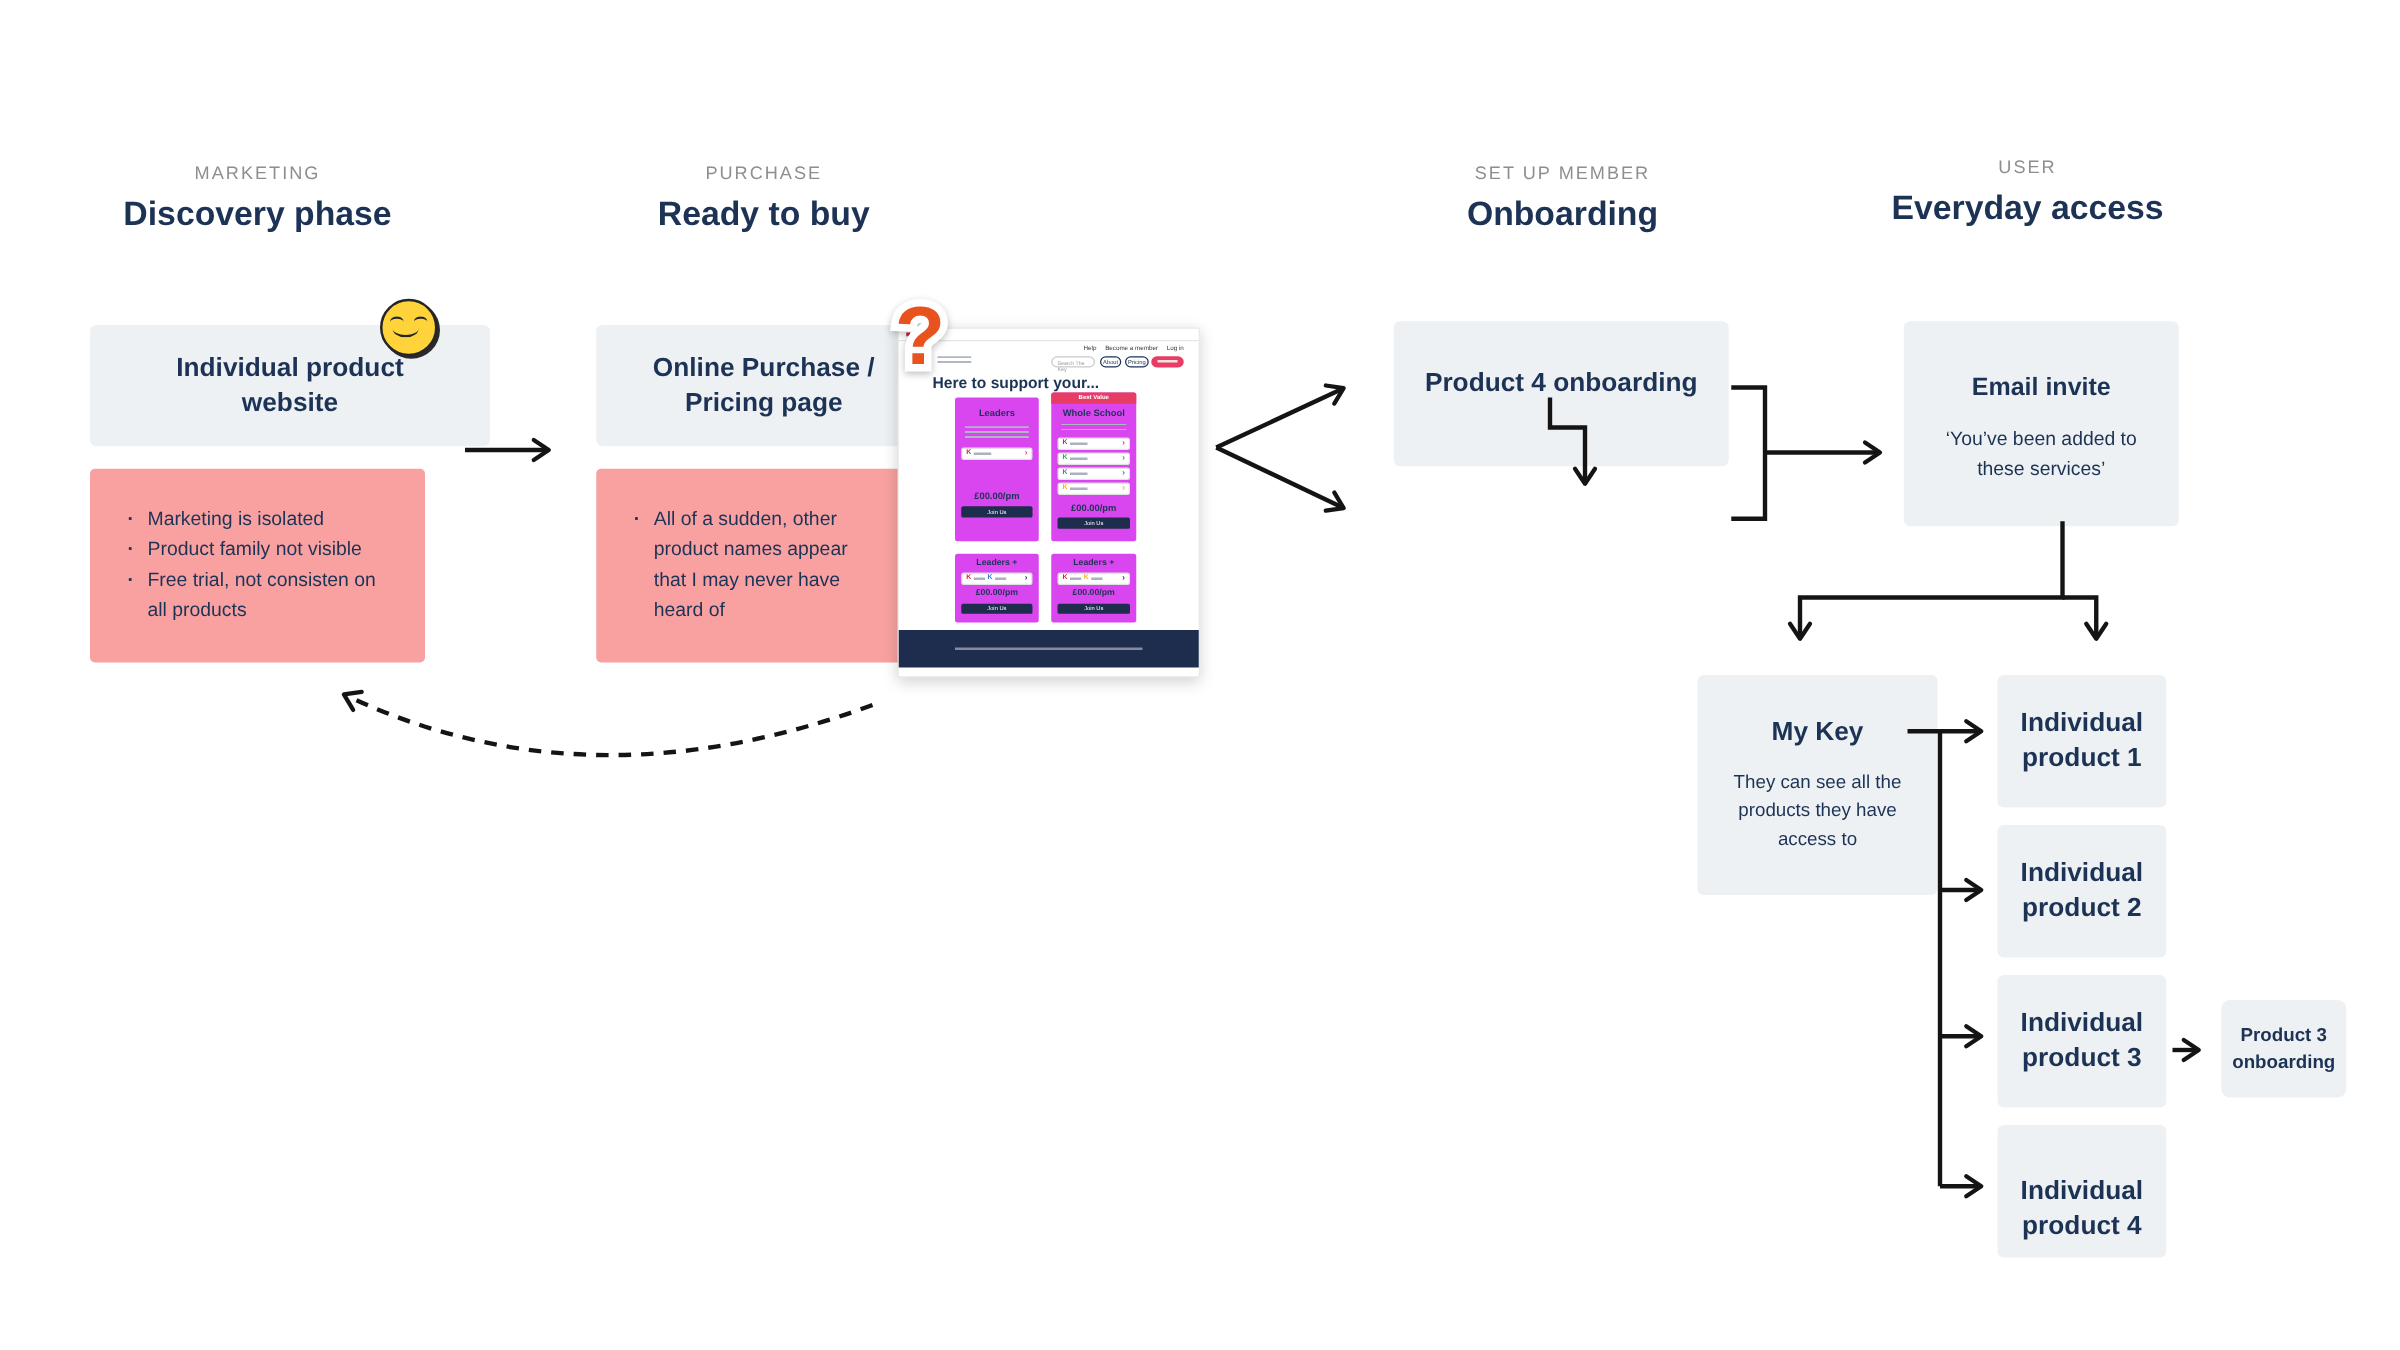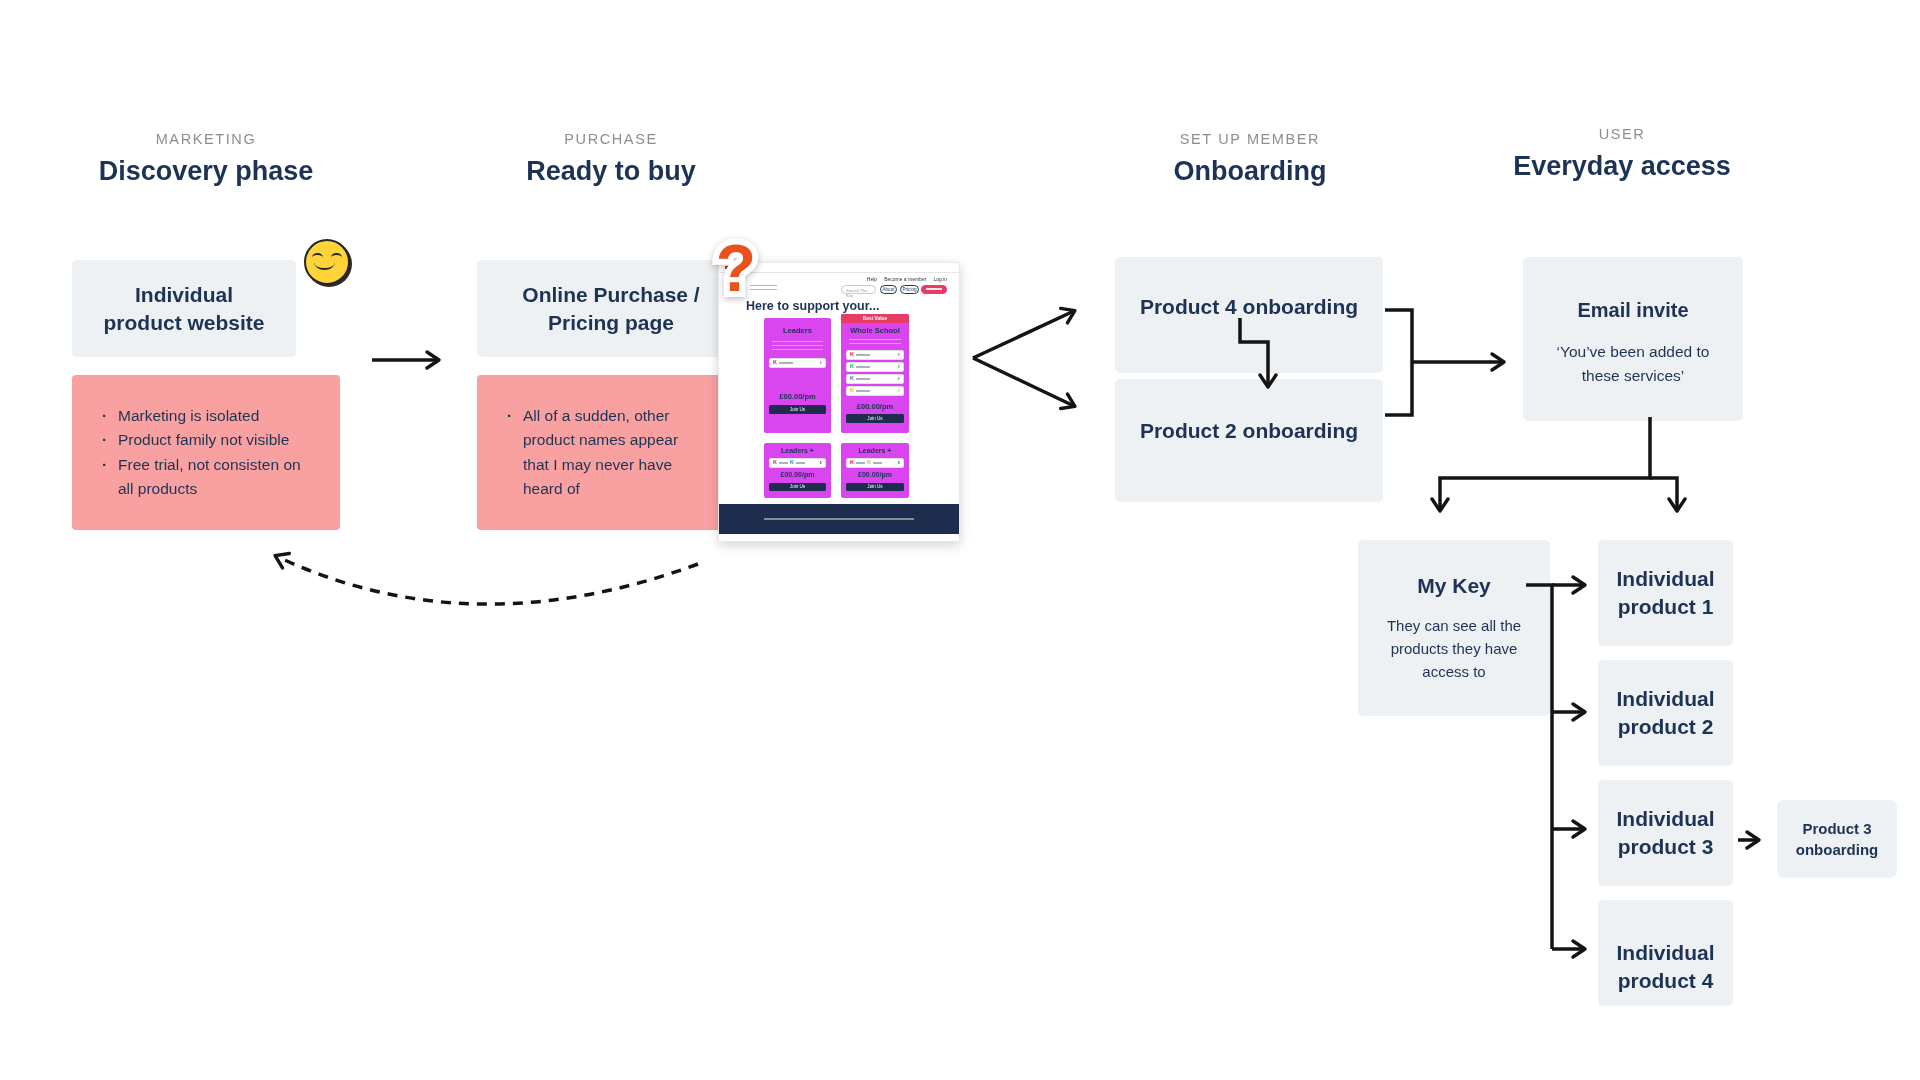--- a/index.html
+++ b/index.html
@@ -84,21 +84,21 @@
   </div>
   <div class="phase" style="left:1090px;top:131px;">
     <div class="phase-label">SET UP MEMBER</div>
     <div class="phase-title">Onboarding</div>
   </div>
   <div class="phase" style="left:1462px;top:126px;">
     <div class="phase-label">USER</div>
     <div class="phase-title">Everyday access</div>
   </div>
 
-  <div class="box-light" style="left:72px;top:260px;width:224px;height:97px;">
+  <div class="box-light" style="left:72px;top:260px;width:320px;height:97px;">
     <div class="btitle" style="padding:0 28px;">Individual product website</div>
   </div>
   <div class="smiley">
     <span class="eye l"></span>
       <span class="eye r"></span>
     <span class="mouth"></span>
   </div>
   <div class="box-pink" style="left:72px;top:375px;width:268px;height:155px;">
     <ul class="bullets">
       <li>Marketing is isolated</li>
@@ -206,23 +206,20 @@
     </div>
 
     <div class="shotfooter">
         <i></i>
       </div>
   </div>
 
   <div class="box-light" style="left:1115px;top:257px;width:268px;height:100px;padding-bottom:16px;">
     <div class="btitle">Product 4 onboarding</div>
   </div>
-  <div class="box-light" style="left:1115px;top:379px;width:268px;height:103px;padding-bottom:20px;">
-    <div class="btitle">Product 2 onboarding</div>
-  </div>
 
   <div class="box-light" style="left:1523px;top:257px;width:192px;height:158px;flex-direction:column;gap:17px;padding:6px 14px 0;">
     <div class="btitle" style="font-size:20px;">Email invite</div>
     <div class="quote">‘You’ve been added to these services’</div>
   </div>
 
   <div class="box-light" style="left:1358px;top:540px;width:168px;height:176px;flex-direction:column;gap:14px;padding:0 12px;">
     <div class="btitle" style="font-size:21px;">My Key</div>
     <div class="desc">They can see all the products they have access to</div>
   </div>
@@ -233,21 +230,21 @@
   <div class="box-light" style="left:1598px;top:660px;width:135px;height:106px;">
     <div class="btitle" style="padding:0 12px;line-height:1.35;">Individual product 2</div>
   </div>
   <div class="box-light" style="left:1598px;top:780px;width:135px;height:106px;">
     <div class="btitle" style="padding:0 12px;line-height:1.35;">Individual product 3</div>
   </div>
   <div class="box-light" style="left:1598px;top:900px;width:135px;height:106px;">
     <div class="btitle" style="padding:0 12px;line-height:1.35;margin-top:28px;">Individual product 4</div>
   </div>
 
-  <div class="box-light" style="left:1777px;top:800px;width:120px;height:78px;border-radius:7px;">
+  <div class="box-light" style="left:1777px;top:800px;width:100px;height:78px;border-radius:7px;">
     <div class="btitle" style="font-size:15px;padding:0 8px;line-height:1.4;">Product 3 onboarding</div>
   </div>
 
   <svg class="overlay" width="1920" height="1080" viewBox="0 0 1920 1080">
     <defs>
       <marker id="ah" viewBox="0 0 24 24" markerWidth="24" markerHeight="24" refX="16" refY="12" orient="auto" markerUnits="userSpaceOnUse">
         <path d="M5,4 L17,12 L5,20" fill="none" stroke="#141414" stroke-width="3.4" stroke-linecap="round" stroke-linejoin="round"></path>
       </marker>
     </defs>
     <g fill="none" stroke="#141414" stroke-width="3.5">

